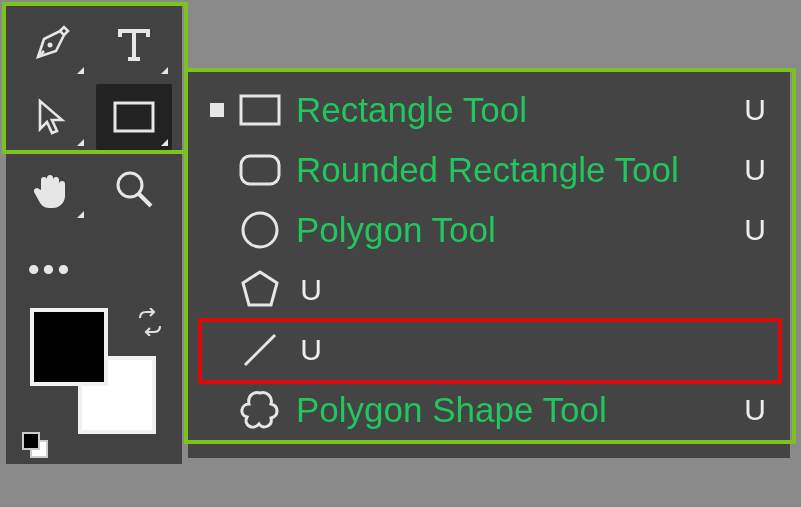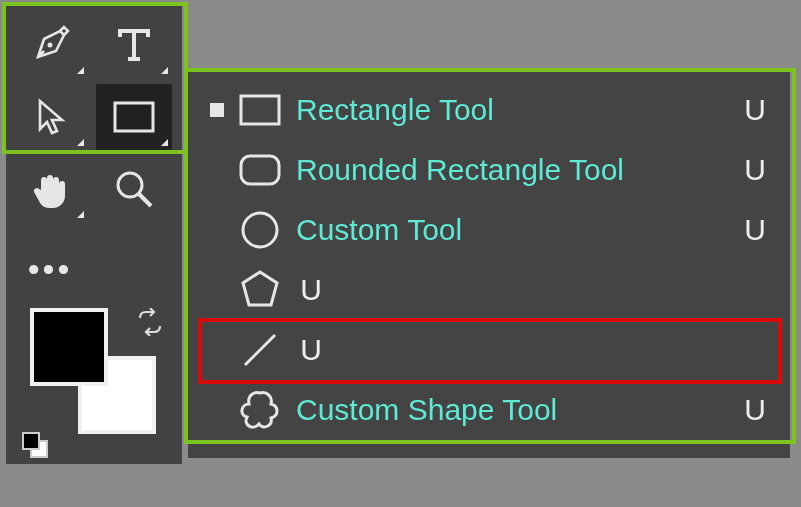--- a/index.html
+++ b/index.html
@@ -127,22 +127,22 @@
     background: #e6e6e6;
   }
   .flyout-item .icon-slot {
     width: 56px;
     display: flex;
     justify-content: center;
     align-items: center;
   }
   .flyout-item .label {
     flex: 1;
-    color: #5eead4;
-    font-size: 30px;
+    color: #22c55e;
+    font-size: 35px;
     font-weight: 400;
     padding-left: 8px;
   }
   .flyout-item .shortcut {
     color: #ededed;
     font-size: 30px;
     font-weight: 400;
     width: 34px;
     text-align: right;
   }
@@ -279,21 +279,21 @@
       <div class="shortcut">U</div>
     </div>
 
     <div class="flyout-item">
       <div class="selector"></div>
       <div class="icon-slot">
         <svg width="42" height="42" viewBox="0 0 42 42" fill="none" stroke="#e6e6e6" stroke-width="3">
             <circle cx="21" cy="21" r="17"></circle>
           </svg>
       </div>
-      <div class="label">Custom Tool</div>
+      <div class="label">Polygon Tool</div>
       <div class="shortcut">U</div>
     </div>
 
     <div class="flyout-item">
       <div class="selector"></div>
       <div class="icon-slot">
         <svg width="42" height="42" viewBox="0 0 42 42" fill="none" stroke="#e6e6e6" stroke-width="3">
             <polygon points="21,3 38,14 32,36 10,36 4,14"></polygon>
           </svg>
       </div>
@@ -310,21 +310,21 @@
       <div class="shortcut">U</div>
     </div>
 
     <div class="flyout-item">
       <div class="selector"></div>
       <div class="icon-slot">
         <svg width="42" height="42" viewBox="0 0 42 42" fill="none" stroke="#e6e6e6" stroke-width="3">
           <path d="M21 4 C28 2 34 8 32 15 C40 17 40 27 32 29 C34 37 24 41 20 35 C14 42 4 36 8 28 C0 26 2 15 10 15 C8 6 16 2 21 4 Z"></path>
         </svg>
       </div>
-      <div class="label">Custom Shape Tool</div>
+      <div class="label">Polygon Shape Tool</div>
       <div class="shortcut">U</div>
     </div>
 
   </div>
 
   <div class="annotation-box-1"></div>
   <div class="annotation-box-2"></div>
   <div class="highlight-box"></div>
 
 </div>

